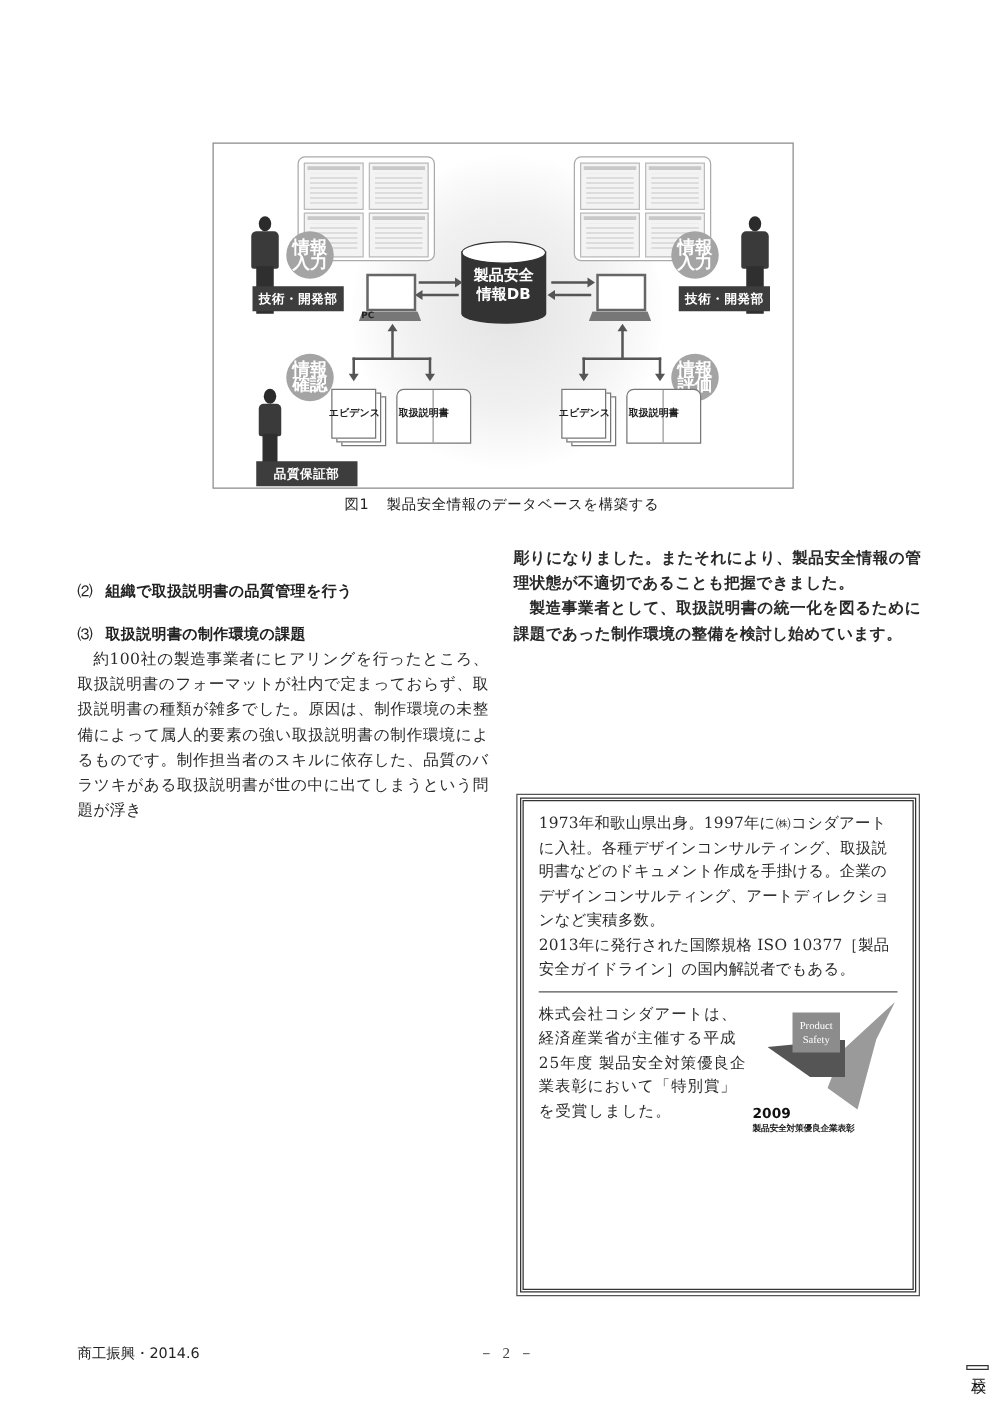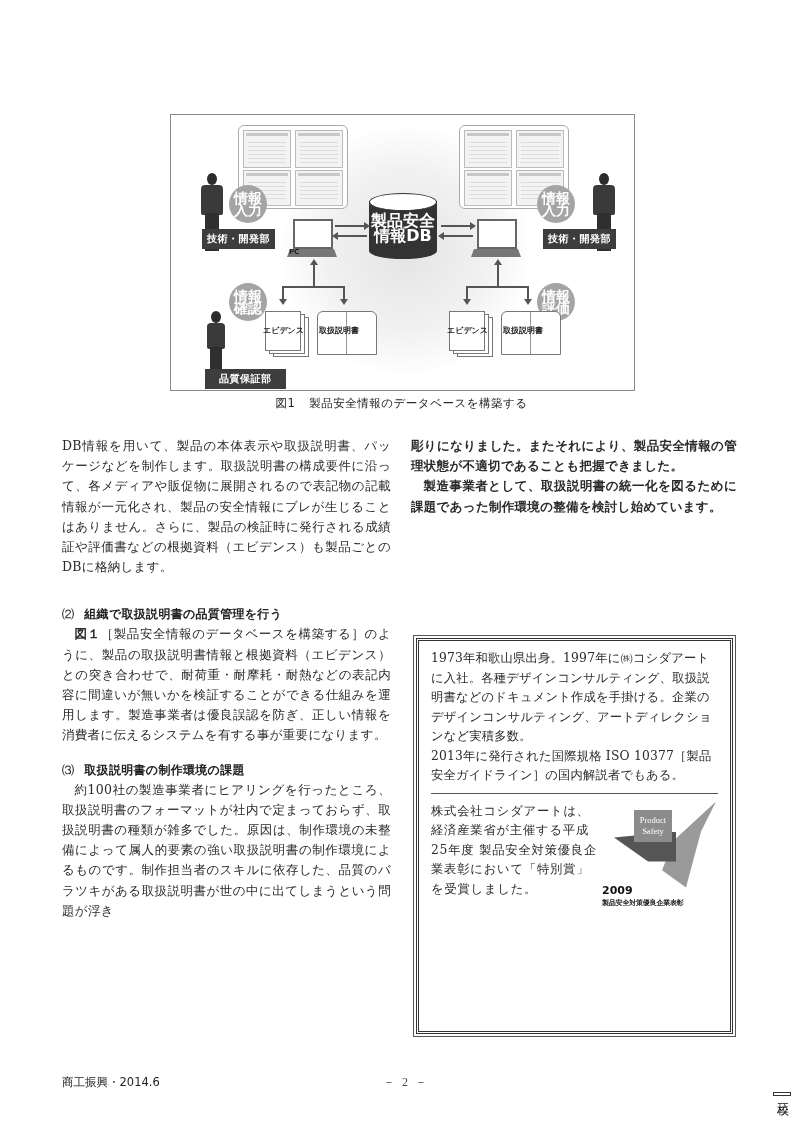--- a/index.html
+++ b/index.html
@@ -58,21 +58,21 @@
   .db-body {
     position: absolute; left: 0; top: 8px; width: 68px; height: 58px; background: #333;
     border-radius: 0 0 34px 34px / 0 0 8px 8px;
   }
   .db-top {
     position: absolute; left: 0; top: 0; width: 66px; height: 16px; border-radius: 50%;
     background: #fff; border: 1px solid #333;
   }
   .db-text {
     position: absolute; left: 0; top: 20px; width: 68px; text-align: center; color: #fff;
-    font-family: "DejaVu Sans", sans-serif; font-weight: bold; font-size: 16px; line-height: 15px;
+    font-family: "DejaVu Sans", sans-serif; font-weight: bold; font-size: 12px; line-height: 15px;
     white-space: pre-line;
   }
   .arrow-h { position: absolute; height: 2px; background: #555; }
   .arrow-h.right::after { content: ""; position: absolute; right: -5px; top: -3px;
     border-left: 6px solid #555; border-top: 4px solid transparent; border-bottom: 4px solid transparent; }
   .arrow-h.left::before { content: ""; position: absolute; left: -5px; top: -3px;
     border-right: 6px solid #555; border-top: 4px solid transparent; border-bottom: 4px solid transparent; }
   .line-v { position: absolute; width: 2px; background: #555; }
   .line-h { position: absolute; height: 2px; background: #555; }
   .tip-down { position: absolute; border-top: 6px solid #555; border-left: 4px solid transparent; border-right: 4px solid transparent; }
@@ -239,27 +239,25 @@
     <div class="legs" style="left:3px; top:36px; width:12px; height:30px;"></div>
   </div>
   <div class="dept-tag" style="left:34px; top:254px; padding:3px 14px;">品質保証部</div>
 </div>
 
 <div class="abs caption">
   <span class="num">図1</span><span>製品安全情報のデータベースを構築する</span>
 </div>
 
 <div class="abs col" style="left:62px; top:436px; width:329px;">
-  <p>DB情報を用いて、製品の本体表示や取扱説明書、パッケージなどを制作します。取扱説明書の構成要件に沿って、各メディアや販促物に展開されるので表記物の記載情報が一元化され、製品の安全情報にブレが生じることはありません。さらに、製品の検証時に発行される成績証や評価書などの根拠資料（エビデンス）も製品ごとのDBに格納します。</p>
 
   <div style="height:27px;"></div>
   <p class="heading">
     <span class="hnum">⑵</span><span>組織で取扱説明書の品質管理を行う</span>
   </p>
-  <p class="indent"><span class="bold-ref">図１</span><span>［製品安全情報のデータベースを構築する］のように、製品の取扱説明書情報と根拠資料（エビデンス）との突き合わせで、耐荷重・耐摩耗・耐熱などの表記内容に間違いが無いかを検証することができる仕組みを運用します。製造事業者は優良誤認を防ぎ、正しい情報を消費者に伝えるシステムを有する事が重要になります。</span></p>
 
   <div style="height:14px;"></div>
   <p class="heading">
     <span class="hnum">⑶</span><span>取扱説明書の制作環境の課題</span>
   </p>
   <p class="indent">約100社の製造事業者にヒアリングを行ったところ、取扱説明書のフォーマットが社内で定まっておらず、取扱説明書の種類が雑多でした。原因は、制作環境の未整備によって属人的要素の強い取扱説明書の制作環境によるものです。制作担当者のスキルに依存した、品質のバラツキがある取扱説明書が世の中に出てしまうという問題が浮き</p>
 </div>
 
 <div class="abs col" style="left:411px; top:436px; width:326px;font-weight:bold;">
   <p>彫りになりました。またそれにより、製品安全情報の管理状態が不適切であることも把握できました。</p>

